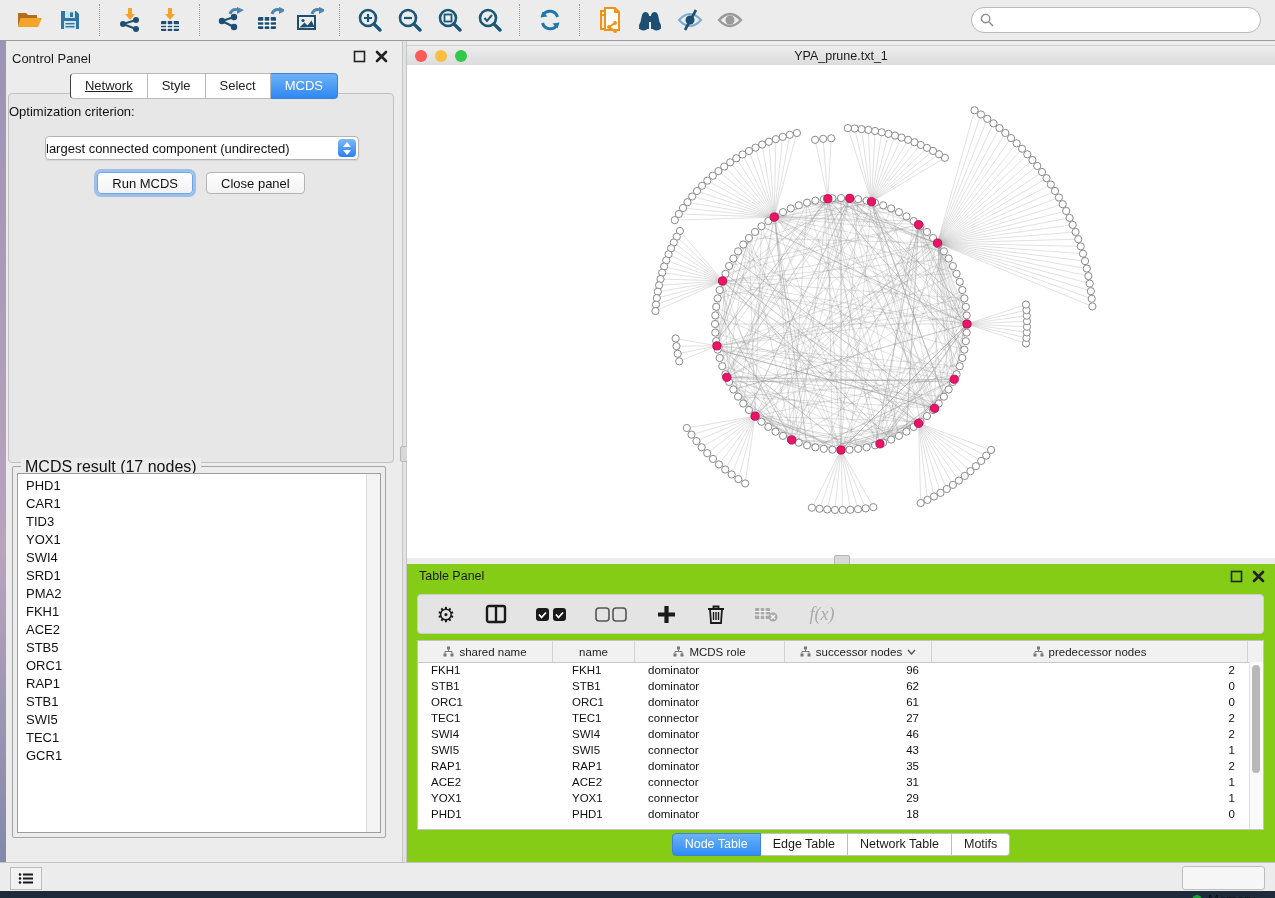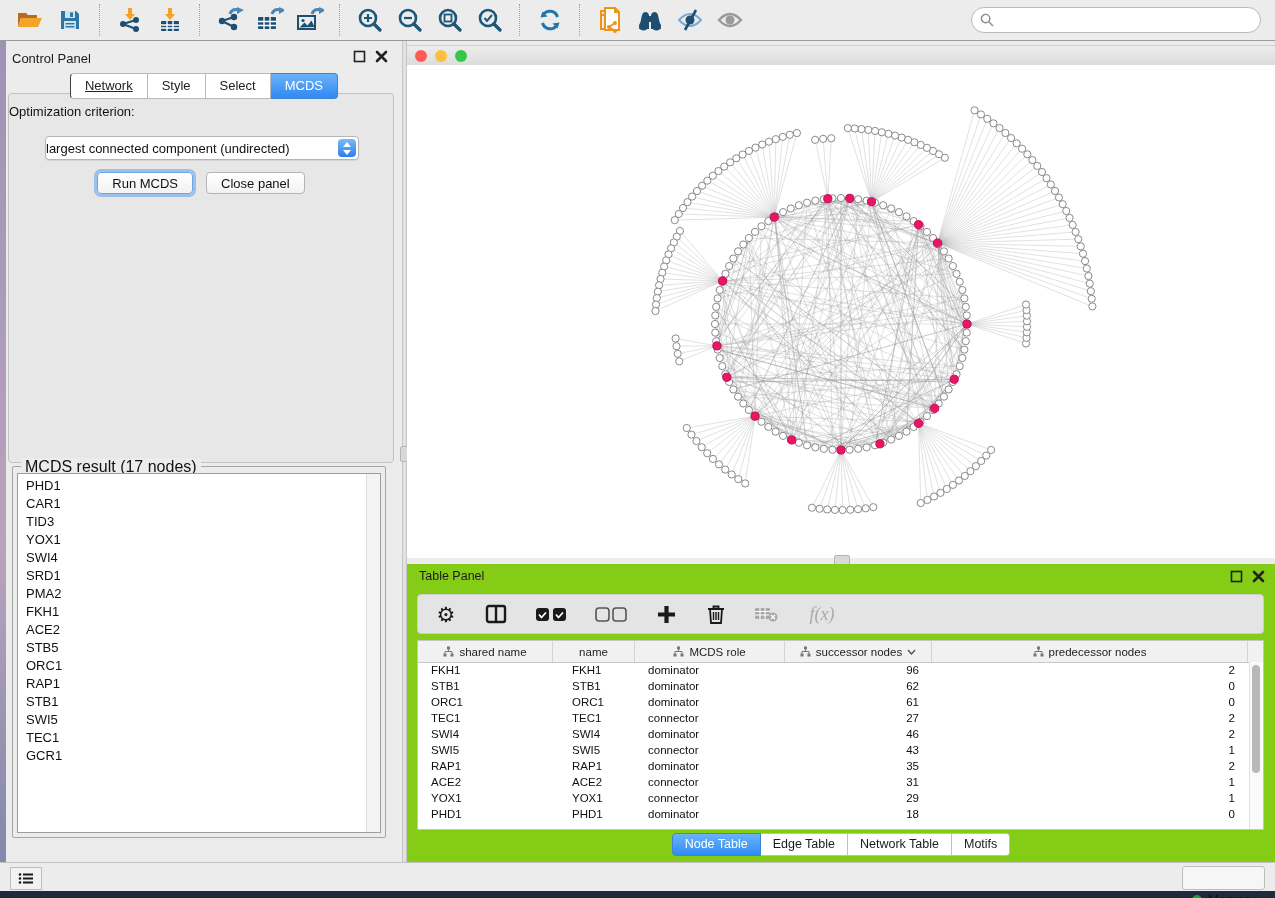--- a/index.html
+++ b/index.html
@@ -330,20 +330,21 @@
 
 <div class="abs vsplit">
   <div class="vgrip"></div>
 </div>
 
 <div class="abs rcol">
   <div class="nettitle">
     <span class="tl" style="background:#fc5b57;"></span>
     <span class="tl" style="background:#fdbe41;"></span>
     <span class="tl" style="background:#34c84a;"></span>
+    <span class="ttext">YPA_prune.txt_1</span>
   </div>
   <div class="netcanvas" id="netmount">
       <svg viewBox="0 0 868 493" width="868" height="493">
         <g>
           <line x1="367.2301727066162" y1="152.14593988429033" x2="560" y2="259" stroke="#999999" stroke-opacity="0.42" stroke-width="0.7"></line>
           <line x1="367.2301727066162" y1="152.14593988429033" x2="559.706264918008" y2="250.40145591605145" stroke="#999999" stroke-opacity="0.42" stroke-width="0.7"></line>
           <line x1="367.2301727066162" y1="152.14593988429033" x2="467.9943931657851" y2="137.6724217941773" stroke="#999999" stroke-opacity="0.42" stroke-width="0.7"></line>
           <line x1="367.2301727066162" y1="152.14593988429033" x2="391.8051688664557" y2="377.72487618697136" stroke="#999999" stroke-opacity="0.42" stroke-width="0.7"></line>
           <line x1="367.2301727066162" y1="152.14593988429033" x2="336.26037737124307" y2="338.5170809850826" stroke="#999999" stroke-opacity="0.42" stroke-width="0.7"></line>
           <line x1="367.2301727066162" y1="152.14593988429033" x2="416.8430022138729" y2="134.17357079942232" stroke="#999999" stroke-opacity="0.42" stroke-width="0.7"></line>

